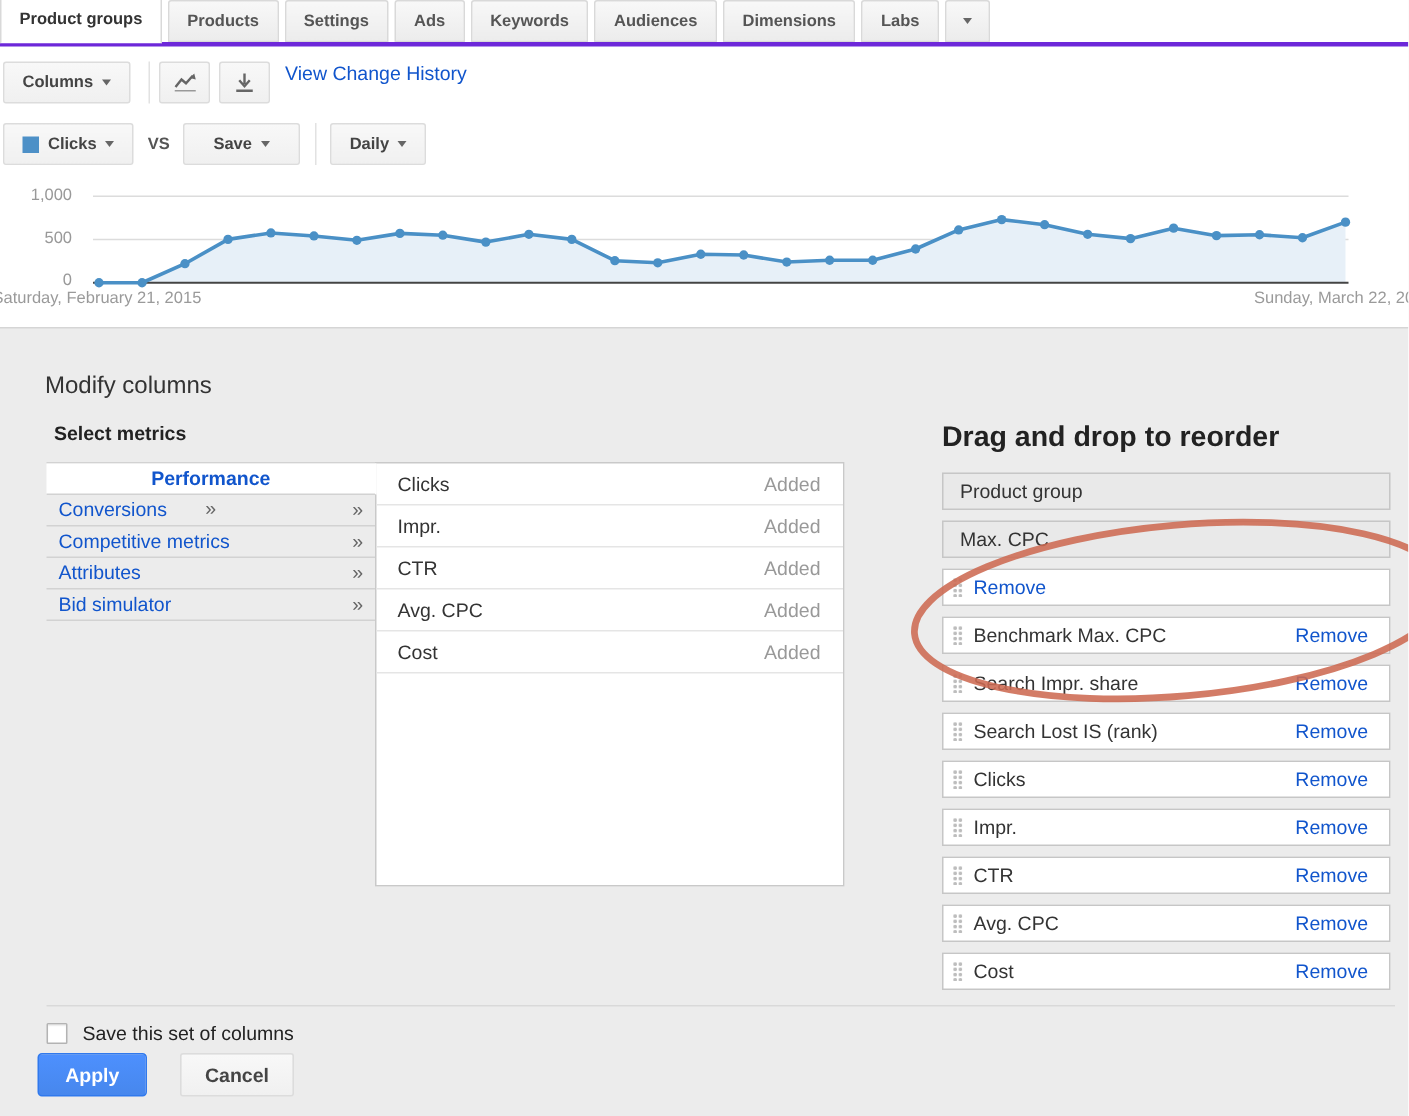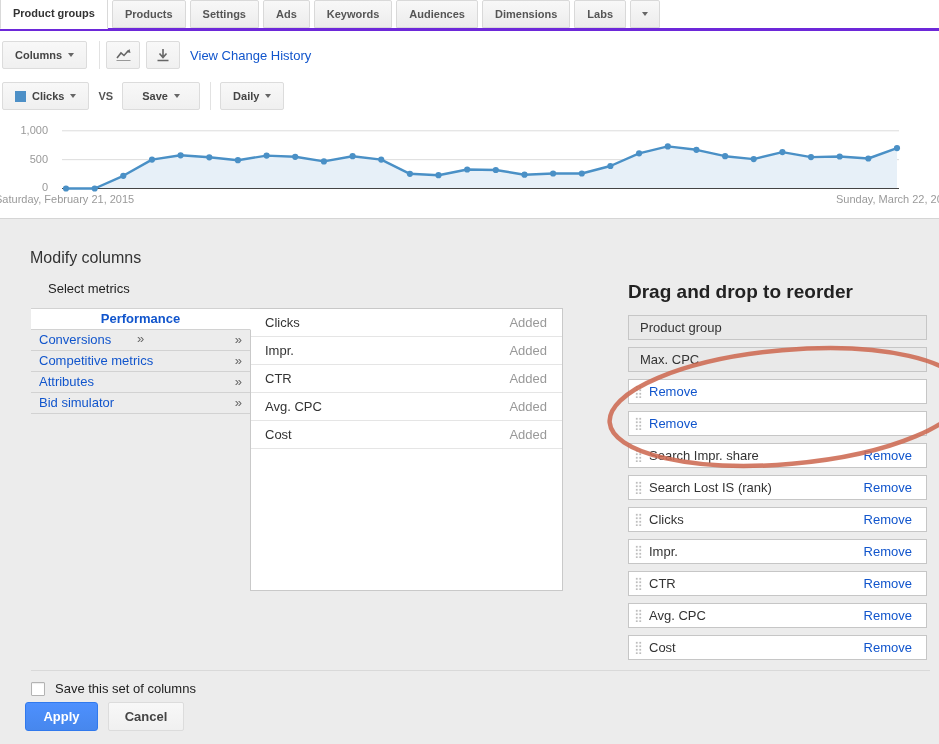--- a/index.html
+++ b/index.html
@@ -19,39 +19,39 @@
   .tab.more { width:30px; padding:0; display:flex; align-items:center; justify-content:center; }
 
   .crt { display:inline-block; width:0; height:0; border-left:3.5px solid transparent;
          border-right:3.5px solid transparent; border-top:4px solid #666; }
 
   
   .gbtn { display:inline-flex; align-items:center; justify-content:center; gap:6px; height:28px;
           padding:0 12px; font-family:inherit; font-size:11px; font-weight:bold; color:#444;
           background:linear-gradient(#f8f8f8,#f0f0f0); border:1px solid #dcdcdc; border-radius:2px;
           cursor:pointer; }
-  .toolbar1 { position:absolute; top:41px; left:2px; display:flex; align-items:center; }
+  .toolbar1 { position:absolute; top:41px; left:2px; display:flex; }
   .toolbar2 { position:absolute; top:82px; left:2px; display:flex; align-items:center; }
   .vdiv { width:1px; height:28px; background:#e2e2e2; }
   .iconbtn { width:34px; padding:0; }
   .link { color:#15c; font-size:13px; text-decoration:none; cursor:pointer; }
   .vs { font-size:11px; font-weight:bold; color:#555; }
   .swatch { width:11px; height:11px; background:#4d90c7; display:inline-block; }
 
   
   .chart { position:absolute; top:118px; left:0; width:939px; height:92px; }
   .chart svg { display:block; }
   .ylab { position:absolute; width:48px; text-align:right; font-size:11px; color:#999; }
   .xlab { position:absolute; top:75px; font-size:11px; color:#9a9a9a; white-space:nowrap; }
 
   
   .modify { position:absolute; top:218px; left:0; right:0; height:526px;
             background:#ececec; border-top:1px solid #d5d5d5; }
   .m-title { position:absolute; left:30px; top:30px; font-size:16px; color:#333; }
-  .m-sub   { position:absolute; left:48px; top:62px; font-size:13px; font-weight:normal; color:#222;text-align:right; }
+  .m-sub   { position:absolute; left:36px; top:62px; font-size:13px; font-weight:bold; color:#222;text-align:right; }
 
   .nav { position:absolute; left:31px; top:89px; width:219px; border-top:1px solid #d2d2d2; }
   .nav-item { height:21px; line-height:20px; padding:0 8px; font-size:13px; color:#15c;
               border-bottom:1px solid #d2d2d2; cursor:pointer; display:flex; justify-content:space-between;
               align-items:center; }
   .nav-item.selected { background:#fff; font-weight:bold; width:220px; position:relative; z-index:2;
                        border-right:1px solid #fff;flex-direction:column; }
   .chev { color:#666; font-size:13px; font-weight:normal; }
 
   .panel { position:absolute; left:250px; top:89px; width:313px; height:283px;
@@ -76,21 +76,21 @@
   .r-remove { font-size:13px; }
 
   .bottom-sep { position:absolute; left:31px; top:451px; width:899px; height:1px; background:#d9d9d9; }
   .savebox { position:absolute; left:31px; top:462px; display:flex; align-items:center; gap:10px;
              font-size:13px; color:#222; cursor:pointer; }
   .cb { width:14px; height:14px; background:#fff; border:1px solid #b3b3b3; border-radius:1px;
         box-shadow:inset 0 1px 1px rgba(0,0,0,.08); }
   .btn-apply { position:absolute; left:25px; top:483px; min-width:73px; height:29px;
                background:linear-gradient(#4d90fe,#4787ed); border:1px solid #3079ed; border-radius:3px;
                color:#fff; font-family:inherit; font-size:13px; font-weight:bold; cursor:pointer; }
-  .btn-cancel { position:absolute; left:108px; top:483px; min-width:76px; height:29px;
+  .btn-cancel { position:absolute; left:120px; top:483px; min-width:76px; height:29px;
                 font-size:13px; }
 
   .annotation { position:absolute; inset:0; pointer-events:none; z-index:10; }
 </style>
 </head>
 <body>
 
 <div class="screen">
 
   <div class="tabbar" id="tabbar">
@@ -259,20 +259,21 @@
           </div>
           <div class="r-item static">
             <span class="r-label">Max. CPC</span>
           </div>
           <div class="r-item">
             <span class="handle"></span>
             <a class="link r-remove">Remove</a>
           </div>
           <div class="r-item">
             <span class="handle"></span>
+            <span class="r-label">Benchmark Max. CPC</span>
             <a class="link r-remove">Remove</a>
           </div>
           <div class="r-item">
             <span class="handle"></span>
             <span class="r-label">Search Impr. share</span>
             <a class="link r-remove">Remove</a>
           </div>
           <div class="r-item">
             <span class="handle"></span>
             <span class="r-label">Search Lost IS (rank)</span>

